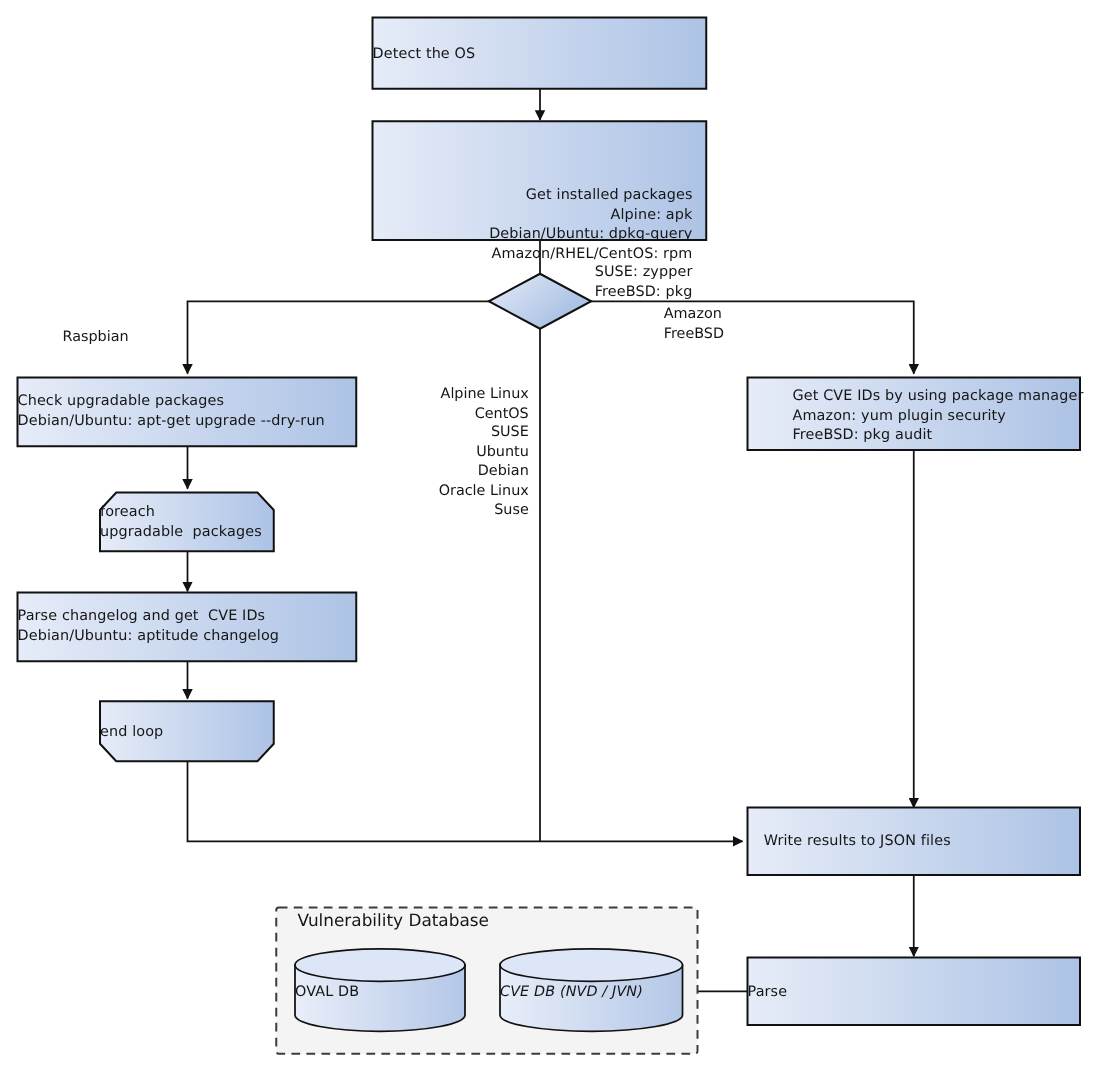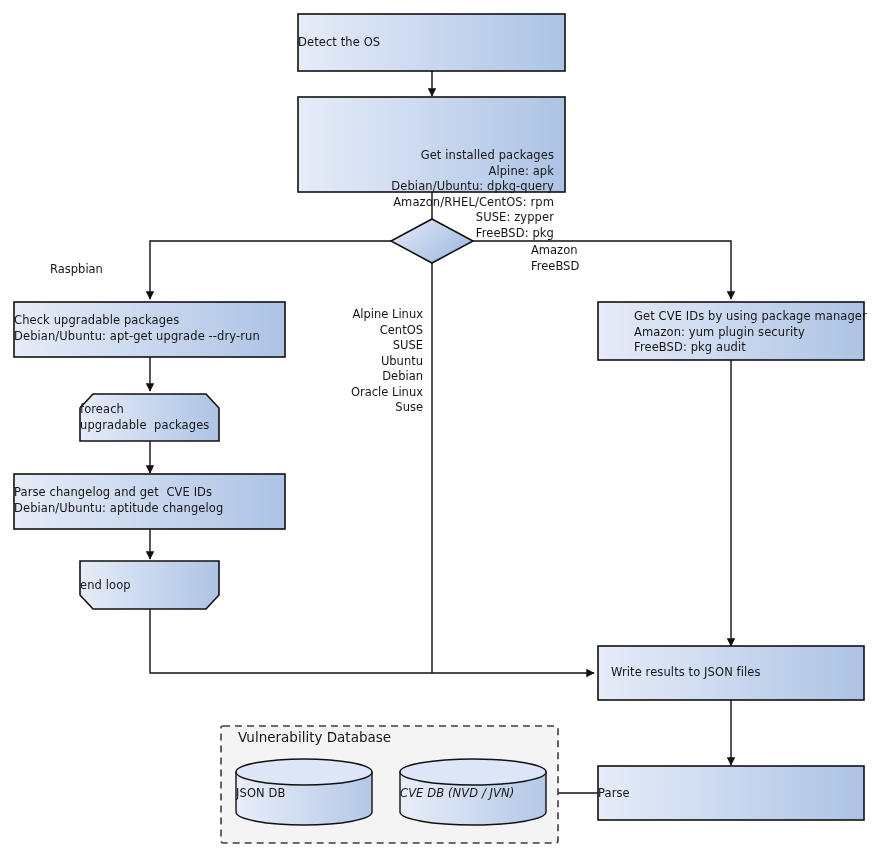--- a/index.html
+++ b/index.html
@@ -152,21 +152,21 @@
   <div class="node-text center" style="left:14px; top:485px; width:271px;"><div>Parse changelog and get  CVE IDs</div><div>Debian/Ubuntu: aptitude changelog</div></div>
 
   <div class="node-text center" style="left:80px; top:578px; width:139px;">end loop</div>
 
   <div class="node-text center" style="left:598px; top:309px; width:266px;padding-left:36px;"><div>Get CVE IDs by using package manager</div><div>Amazon: yum plugin security</div><div>FreeBSD: pkg audit</div></div>
 
   <div class="node-text center" style="left:598px; top:665px; width:278px;padding-left:13px;">Write results to JSON files</div>
 
   <div class="node-text center" style="left:598px; top:786px; width:266px;">Parse</div>
 
-  <div class="node-text center" style="left:236px; top:786px; width:136px;">JSON DB</div>
+  <div class="node-text center" style="left:236px; top:786px; width:136px;">OVAL DB</div>
 
   <div class="node-text center" style="left:400px; top:786px; width:146px;font-style:italic;">CVE DB (NVD / JVN)</div>
 
   <div class="group-title" style="left:238px; top:729px; width:325px;">Vulnerability Database</div>
 
   <div class="edge-label center" style="left:150px; top:262px; width:200px; margin-left:-100px;"><div>Raspbian</div></div>
 
   <div class="edge-label right" style="left:292px; top:262px; width:131px;"><div>Alpine Linux</div><div>CentOS</div><div>SUSE</div><div>Ubuntu</div><div>Debian</div><div>Oracle Linux</div><div>Suse</div></div>
 
   <div class="edge-label center" style="left:631px; top:243px; width:200px; margin-left:-100px;"><div>Amazon</div><div>FreeBSD</div></div>

